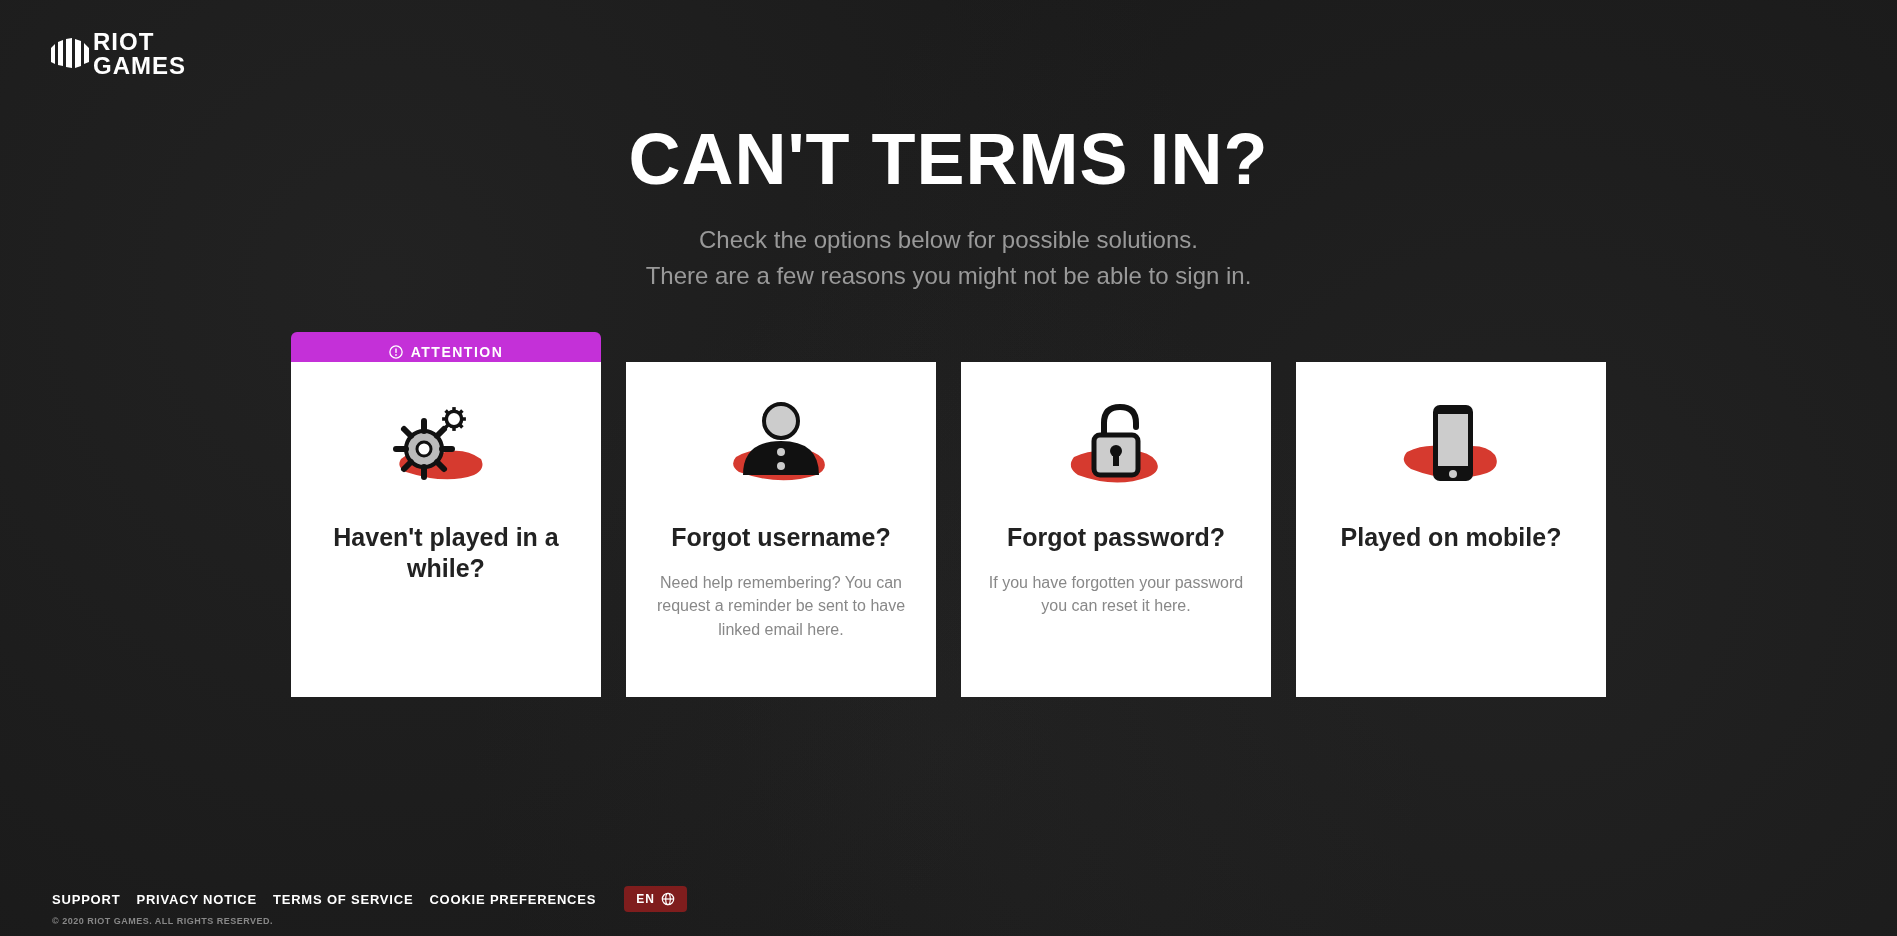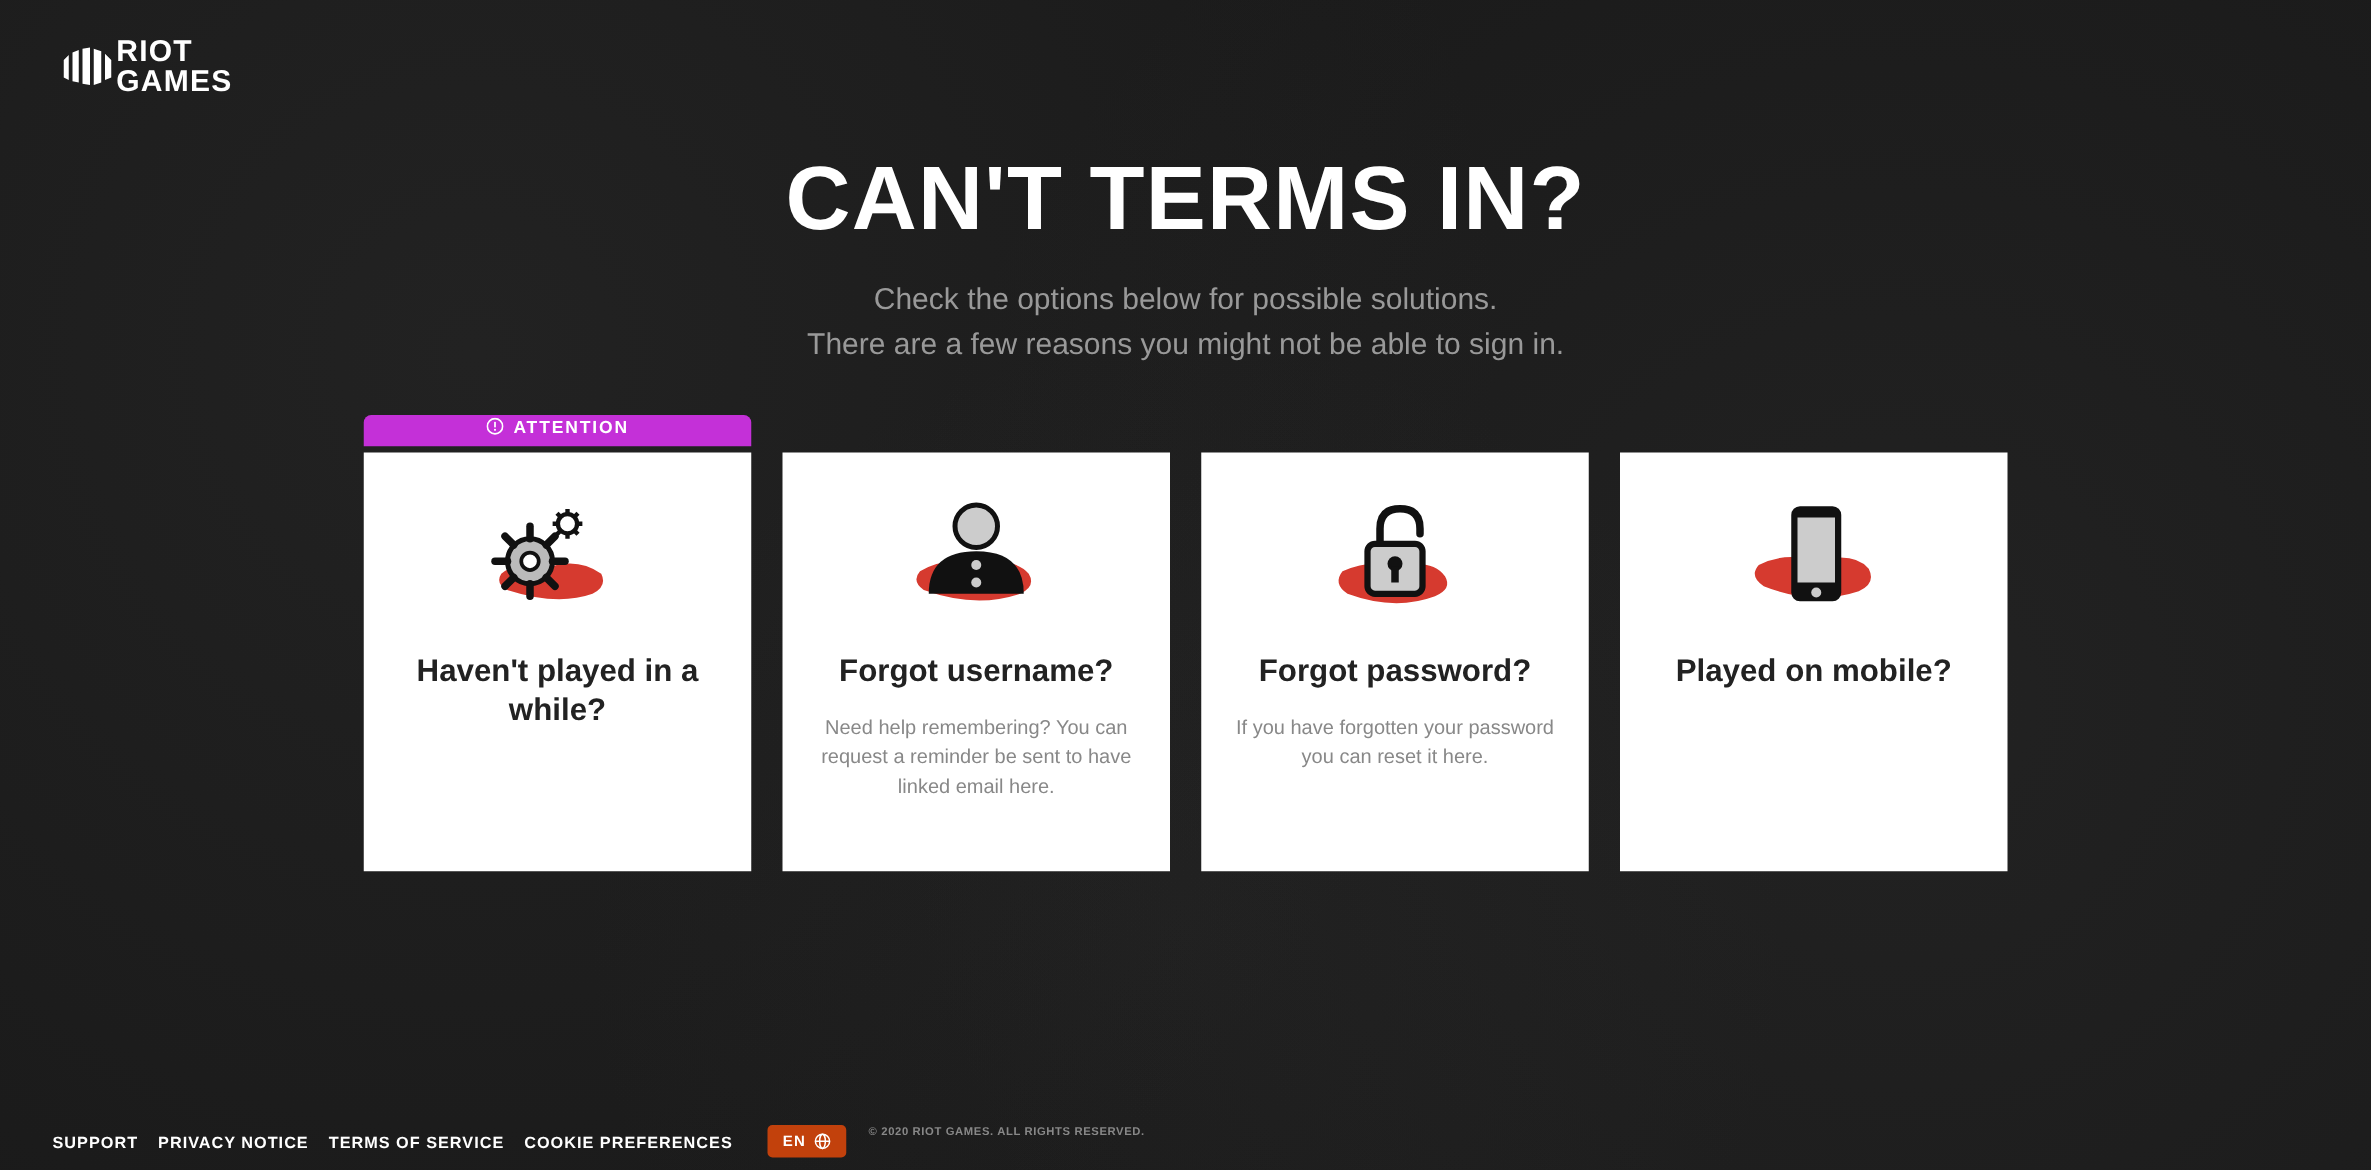--- a/index.html
+++ b/index.html
@@ -77,21 +77,21 @@
 .attention-banner {
   position: absolute;
   top: -30px;
   left: 0;
   right: 0;
   background: #c430d8;
   color: #fff;
   font-weight: 800;
   font-size: 14px;
   letter-spacing: 1.5px;
-  padding: 1px 0 8px 0;
+  padding: 12px 0 8px 0;
   border-radius: 6px 6px 0 0;
   display: flex;
   align-items: center;
   justify-content: center;
   gap: 8px;
 }
 .card-wrapper.has-attention {
   margin-top: 30px;
 }
 .card-wrapper {
@@ -112,36 +112,38 @@
   line-height: 1.25;
 }
 .card-desc {
   font-size: 16px;
   color: #888;
   line-height: 1.45;
 }
 .footer {
   padding: 18px 42px 10px;
   display: flex;
-  gap: 18px;
+  flex-direction: column;
+  gap: 4px;
+  margin-left: 10px;
 }
 .footer-links {
   display: flex;
   align-items: center;
   gap: 16px;
 }
 .footer-link {
   color: #fff;
   font-size: 13px;
   font-weight: 800;
   letter-spacing: 0.8px;
   cursor: pointer;
 }
 .lang-selector {
-  background: #c2410c;
+  background: #7f1d1d;
   border-radius: 4px;
   padding: 6px 12px;
   display: flex;
   align-items: flex-end;
   gap: 6px;
   font-size: 12px;
   font-weight: 800;
   letter-spacing: 1px;
   cursor: pointer;
   margin-left: 12px;

